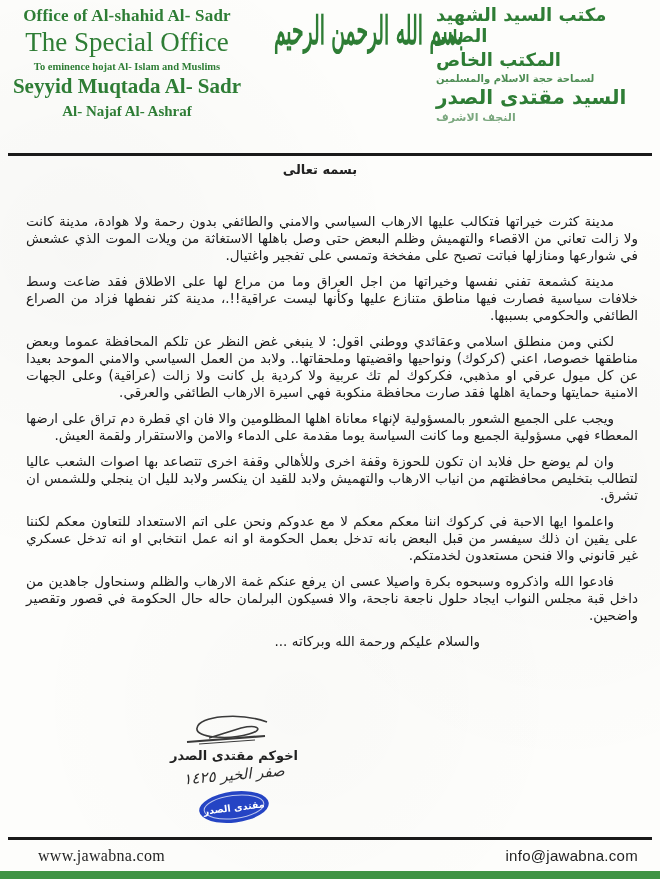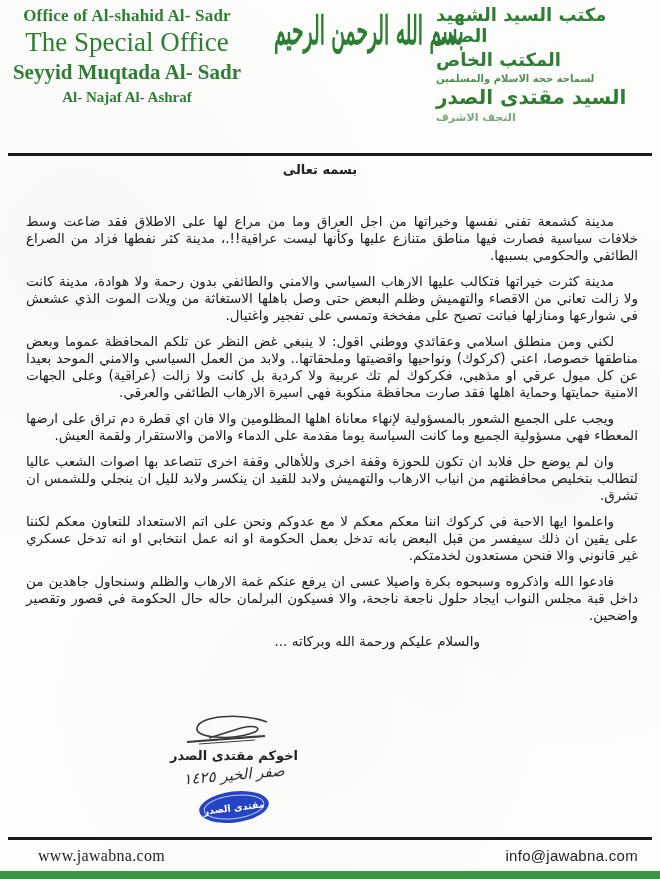--- a/index.html
+++ b/index.html
@@ -75,20 +75,21 @@
   .footer-bar{position:absolute;bottom:0;left:0;right:0;height:8px;background:#3f9344;}
 </style>
 </head>
 <body>
 
 <div class="page">
 
   <div class="header-en">
     <div class="en-1">Office of Al-shahid  Al- Sadr</div>
     <div class="en-2">The Special Office</div>
+    <div class="en-3">To eminence hojat Al- Islam and Muslims</div>
     <div class="en-4">Seyyid  Muqtada Al- Sadr</div>
     <div class="en-5">Al- Najaf Al- Ashraf</div>
   </div>
 
   <div class="bismillah">
     <span>بسم الله الرحمن الرحيم</span>
   </div>
 
   <div class="header-ar">
     <div class="ar-1">مكتب السيد الشهيد الصدر</div>
@@ -96,22 +97,22 @@
     <div class="ar-3">لسماحة حجة الاسلام والمسلمين</div>
     <div class="ar-4">السيد مقتدى الصدر</div>
     <div class="ar-5">النجف الاشرف</div>
   </div>
 
   <div class="rule-top"></div>
 
   <div class="basmala">بسمه تعالى</div>
 
   <div class="letter">
+    <p>مدينة كثرت خيراتها فتكالب عليها الارهاب السياسي والامني والطائفي بدون رحمة ولا هوادة، مدينة كانت ولا زالت تعاني من الاقصاء والتهميش وظلم البعض حتى وصل باهلها الاستغاثة من ويلات الموت الذي عشعش في شوارعها ومنازلها فباتت تصبح على مفخخة وتمسي على تفجير واغتيال.</p>
     <p>مدينة كشمعة تفني نفسها وخيراتها من اجل العراق وما من مراع لها على الاطلاق فقد ضاعت وسط خلافات سياسية فصارت فيها مناطق متنازع عليها وكأنها ليست عراقية!!.، مدينة كثر نفطها فزاد من الصراع الطائفي والحكومي بسببها.</p>
-    <p>مدينة كثرت خيراتها فتكالب عليها الارهاب السياسي والامني والطائفي بدون رحمة ولا هوادة، مدينة كانت ولا زالت تعاني من الاقصاء والتهميش وظلم البعض حتى وصل باهلها الاستغاثة من ويلات الموت الذي عشعش في شوارعها ومنازلها فباتت تصبح على مفخخة وتمسي على تفجير واغتيال.</p>
     <p>لكني ومن منطلق اسلامي وعقائدي ووطني اقول: لا ينبغي غض النظر عن تلكم المحافظة عموما وبعض مناطقها خصوصا، اعني (كركوك) ونواحيها واقضيتها وملحقاتها.. ولابد من العمل السياسي والامني الموحد بعيدا عن كل ميول عرقي او مذهبي، فكركوك لم تك عربية ولا كردية بل كانت ولا زالت (عراقية) وعلى الجهات الامنية حمايتها وحماية اهلها فقد صارت محافظة منكوبة فهي اسيرة الارهاب الطائفي والعرقي.</p>
     <p>ويجب على الجميع الشعور بالمسؤولية لإنهاء معاناة اهلها المظلومين والا فان اي قطرة دم تراق على ارضها المعطاء فهي مسؤولية الجميع وما كانت السياسة يوما مقدمة على الدماء والامن والاستقرار ولقمة العيش.</p>
     <p>وان لم يوضع حل فلابد ان تكون للحوزة وقفة اخرى وللأهالي وقفة اخرى تتصاعد بها اصوات الشعب عاليا لتطالب بتخليص محافظتهم من انياب الارهاب والتهميش ولابد للقيد ان ينكسر ولابد لليل ان ينجلي وللشمس ان تشرق.</p>
     <p>واعلموا ايها الاحبة في كركوك اننا معكم معكم لا مع عدوكم ونحن على اتم الاستعداد للتعاون معكم لكننا على يقين ان ذلك سيفسر من قبل البعض بانه تدخل بعمل الحكومة او انه عمل انتخابي او انه تدخل عسكري غير قانوني والا فنحن مستعدون لخدمتكم.</p>
     <p>فادعوا الله واذكروه وسبحوه بكرة واصيلا عسى ان يرفع عنكم غمة الارهاب والظلم وسنحاول جاهدين من داخل قبة مجلس النواب ايجاد حلول ناجعة ناجحة، والا فسيكون البرلمان حاله حال الحكومة في قصور وتقصير واضحين.</p>
     <p class="closing">والسلام عليكم ورحمة الله وبركاته ...</p>
   </div>
 
   <div class="sig">
     <svg class="sig-scribble" width="130" height="36" viewBox="0 0 130 36">

